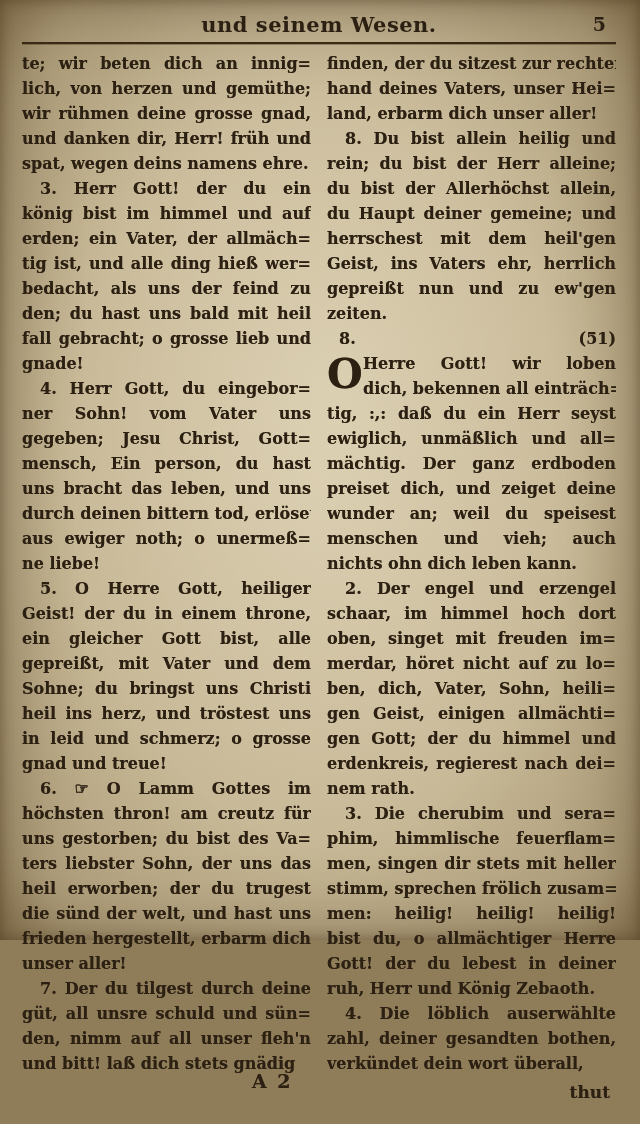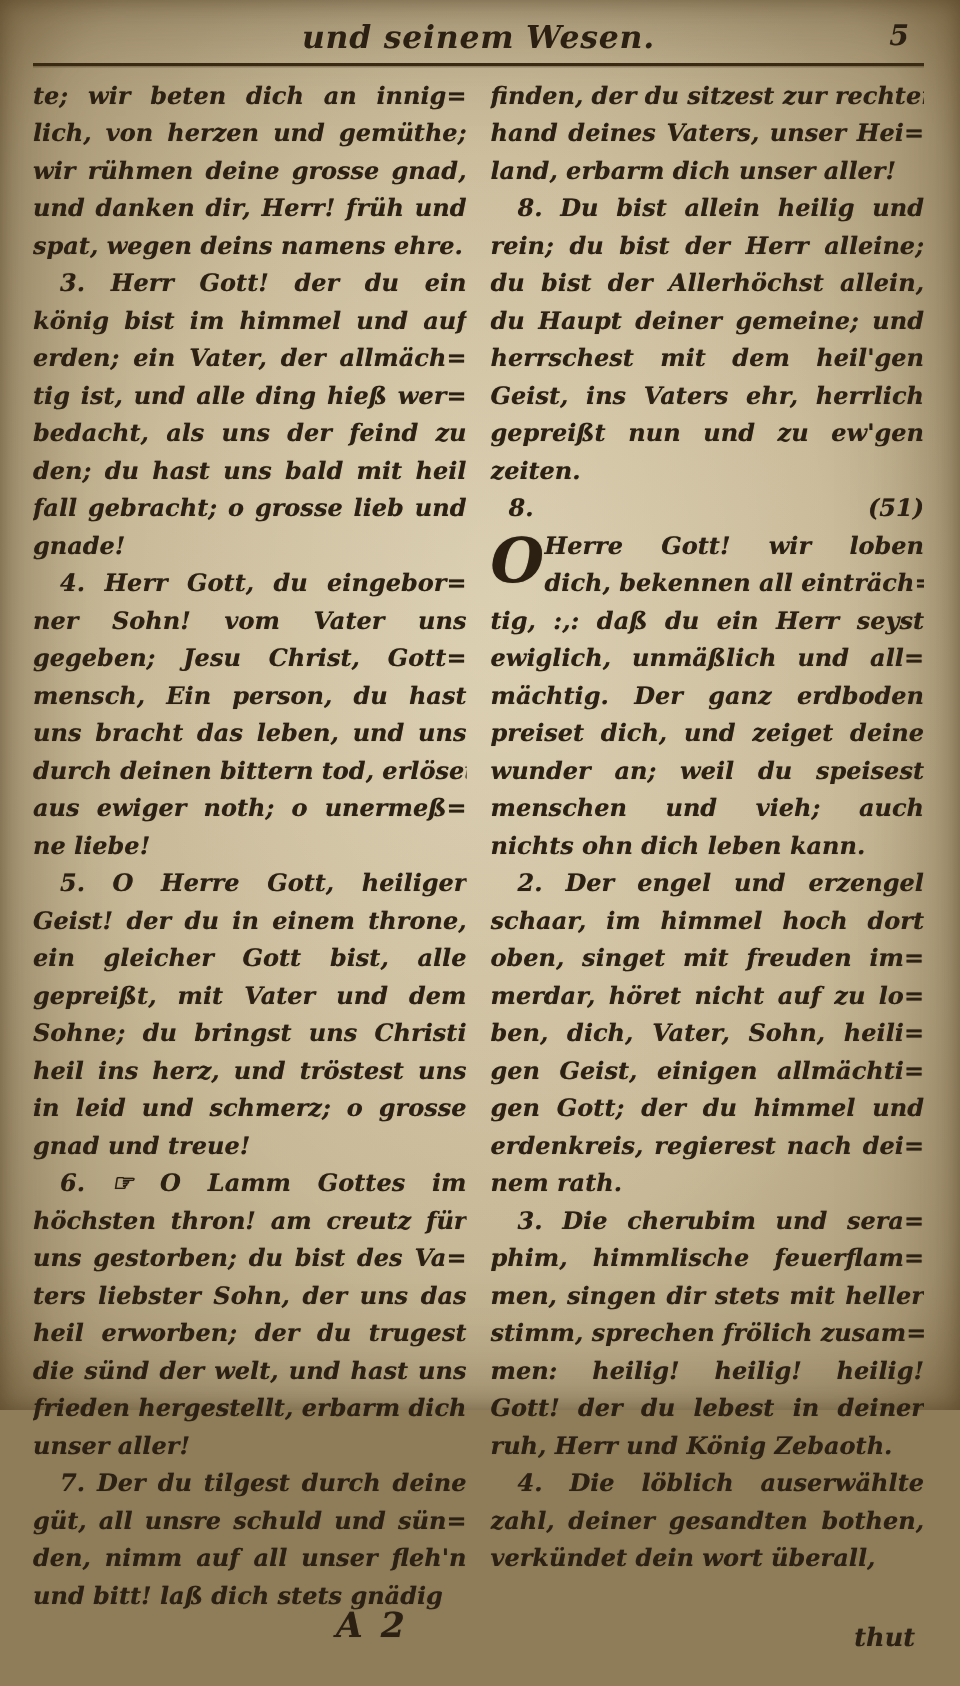--- a/index.html
+++ b/index.html
@@ -11,21 +11,20 @@
   }
   .page {
     position:relative;
     width:640px; height:940px;
     padding:10px 24px 0 22px;
     color:#2c2012;
     background:
       radial-gradient(ellipse at 52% 42%, rgba(255,248,225,0.28) 0%, rgba(255,248,225,0) 65%),
       radial-gradient(ellipse at 50% 50%, #d0c2a3 0%, #c6b795 55%, #ad9c79 88%, #96835e 100%);
     box-shadow: inset 0 0 70px rgba(70,52,24,0.50), inset 0 0 14px rgba(60,42,18,0.45);
-    font-style: italic;
   }
   .header { position:relative; height:30px; }
   .header .title {
     text-align:center; font-size:21px; font-weight:bold;
     letter-spacing:0.5px; padding-top:2px;
   }
   .header .pagenum {
     position:absolute; right:10px; top:3px;
     font-size:19px; font-weight:bold;
   }
@@ -46,22 +45,22 @@
     font-size:41px; line-height:44px; font-weight:bold;
     text-shadow:0 0 0.6px rgba(44,32,18,0.6);
   }
   .hymn-head {
     display:flex; justify-content:space-between;
     height:25px; line-height:25px;
     padding-left:12px; font-weight:bold; font-size:16px;
     text-shadow:0 0 0.5px rgba(44,32,18,0.55);
   }
   .sig {
-    position:absolute; left:224px; top:1070px;
-    font-size:23px; font-weight:bold; letter-spacing:2px;
+    position:absolute; left:252px; top:1070px;
+    font-size:19px; font-weight:bold; letter-spacing:2px;
     text-shadow:0 0 0.5px rgba(44,32,18,0.55);
   }
   .catch {
     position:absolute; right:30px; top:1082px;
     font-size:17px; font-weight:bold;
     text-shadow:0 0 0.5px rgba(44,32,18,0.55);
   }
 </style>
 </head>
 <body>
@@ -170,20 +169,21 @@
           <div class="line">gen Gott; der du himmel und</div>
           <div class="line">erdenkreis, regierest nach dei=</div>
           <div class="line last">nem rath.</div>
         </div>
         <div class="para">
           <div class="line indent">3. Die cherubim und sera=</div>
           <div class="line">phim, himmlische feuerflam=</div>
           <div class="line">men, singen dir stets mit heller</div>
           <div class="line">stimm, sprechen frölich zusam=</div>
           <div class="line">men: heilig! heilig! heilig!</div>
+          <div class="line">bist du, o allmächtiger Herre</div>
           <div class="line">Gott! der du lebest in deiner</div>
           <div class="line last">ruh, Herr und König Zebaoth.</div>
         </div>
         <div class="para">
           <div class="line indent">4. Die löblich auserwählte</div>
           <div class="line">zahl, deiner gesandten bothen,</div>
           <div class="line last">verkündet dein wort überall,</div>
         </div>
       </div>
   </div>

